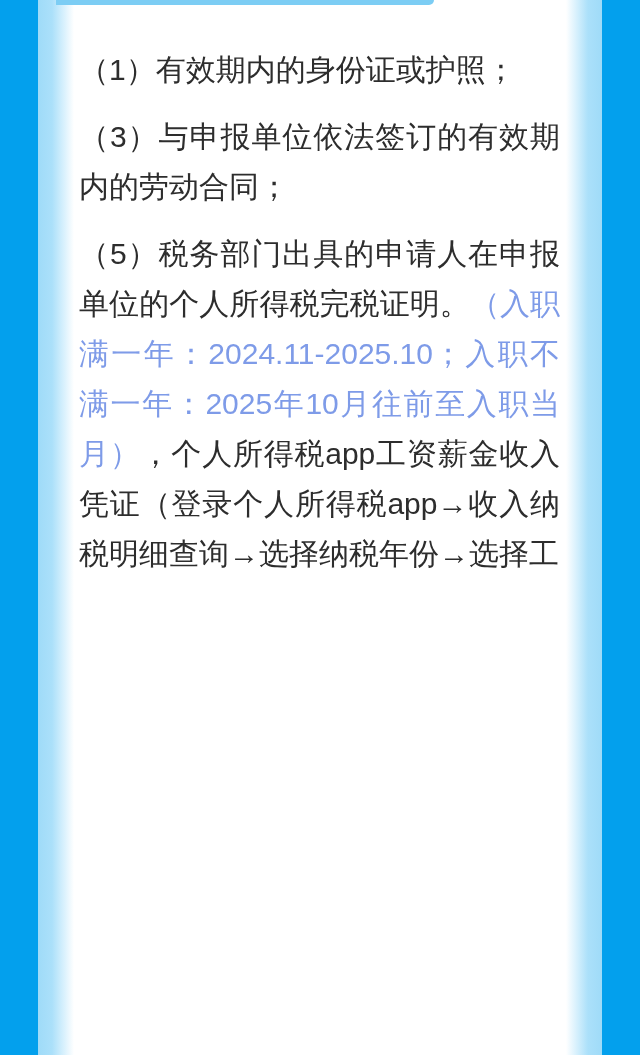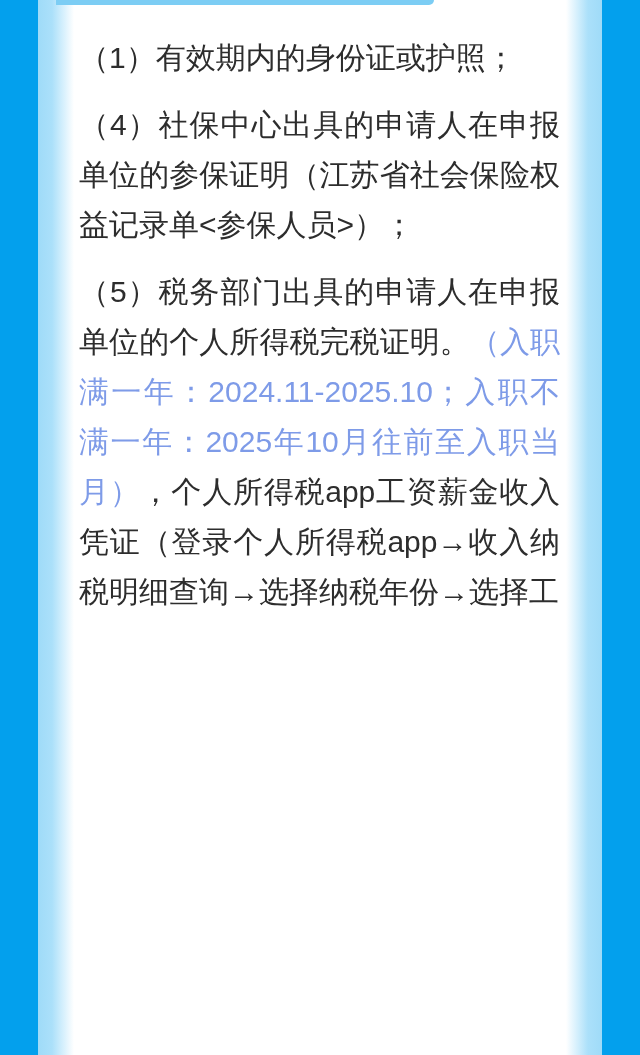--- a/index.html
+++ b/index.html
@@ -50,27 +50,27 @@
     position: absolute;
     top: 33px;
     left: 79px;
     width: 481px;
     color: var(--text-dark, #2D2D2D);
     font-size: 30px;
     line-height: 50px;
     text-align: justify;
     z-index: 4;
   }
-  .content p.para { margin: 0 0 17px 0; }
+  .content p.para { margin: 12px 0 17px 0; }
   .content span.hl { color: var(--highlight-blue, #7E9BE8); }
 </style>
 </head>
 <body>
 
 <div class="side-strip left"></div>
 <div class="side-strip right"></div>
 <div class="glow"></div>
 <div class="top-band"></div>
 <div class="content">
     <p class="para"><span>（1）有效期内的身份证或护照；</span></p>
-    <p class="para"><span>（4）社保中心出具的申请人在申报单位的参保证明（江苏省社会保险权益记录单&lt;参保人员&gt;）；</span></p>
+    <p class="para"><span>（3）与申报单位依法签订的有效期内的劳动合同；</span></p>
     <p class="para"><span>（5）税务部门出具的申请人在申报单位的个人所得税完税证明。</span><span class="hl">（入职满一年：2024.11-2025.10；入职不满一年：2025年10月往前至入职当月）</span><span>，个人所得税app工资薪金收入凭证（登录个人所得税app→收入纳税明细查询→选择纳税年份→选择工</span></p>
   </div>
 
 </body></html>

